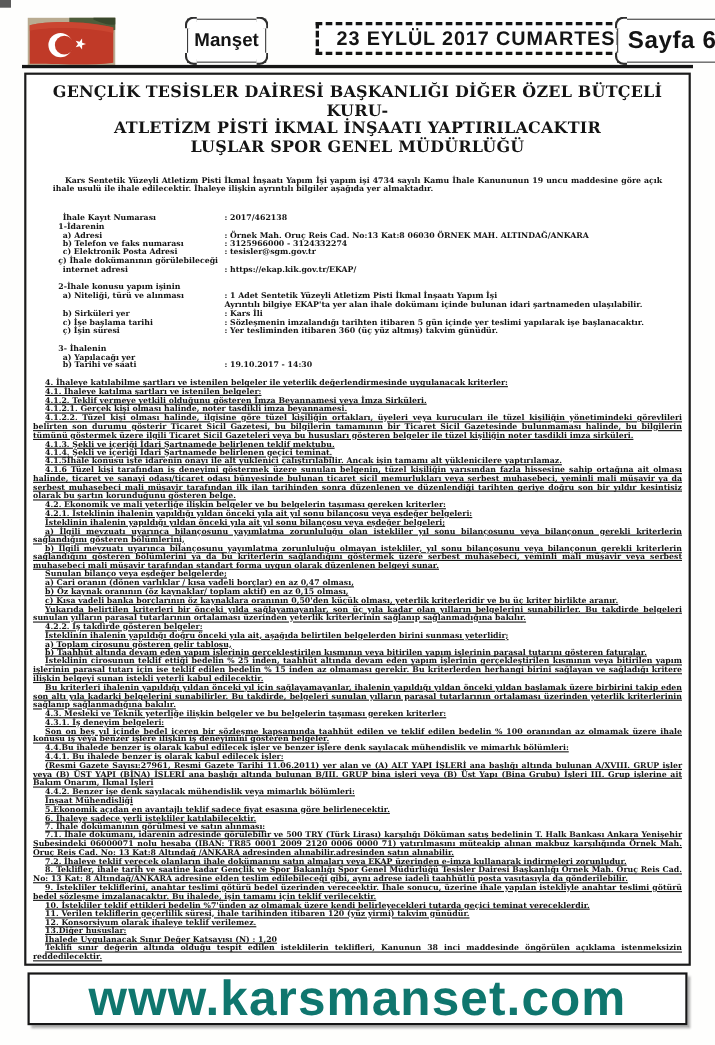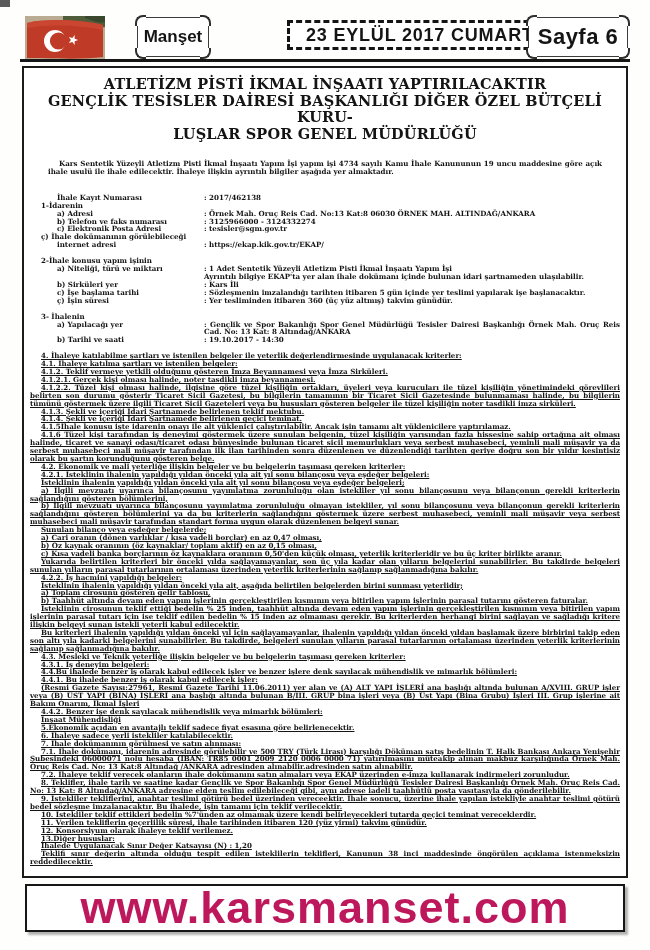--- a/index.html
+++ b/index.html
@@ -5,21 +5,21 @@
   html,body{margin:0;padding:0;background:#ffffff;}
   .page{position:relative;width:650px;height:950px;background:#fefefd;overflow:hidden;
         font-family:"DejaVu Serif", serif;color:#141414;}
 
   
   .hdr{position:absolute;left:0;top:0;width:650px;height:64px;}
   .scan-mark{position:absolute;left:0;top:0;width:10px;height:7px;background:#5a5a5a;}
   .flag{position:absolute;left:25px;top:16px;width:80px;height:44px;}
   .flag svg{display:block;width:100%;height:100%;}
   .ornate{position:absolute;border:1px solid #3c3c3c;background:#fff;display:flex;align-items:center;justify-content:center;
-          font-family:"Liberation Sans", sans-serif;font-weight:bold;}
+          font-family:"Liberation Sans", sans-serif;font-weight:bold;margin-left:33px;}
   .ornate i{position:absolute;width:9px;height:9px;border:2px solid #2e2e2e;background:#fff;}
   .ornate i.tl{left:-3px;top:-3px;border-right:none;border-bottom:none;border-top-left-radius:8px;}
   .ornate i.tr{right:-3px;top:-3px;border-left:none;border-bottom:none;border-top-right-radius:8px;}
   .ornate i.bl{left:-3px;bottom:-3px;border-right:none;border-top:none;border-bottom-left-radius:8px;}
   .ornate i.br{right:-3px;bottom:-3px;border-left:none;border-top:none;border-bottom-right-radius:8px;}
   .masthead-box{left:137px;top:17px;width:70px;height:38px;font-size:17px;}
   .page-box{left:528px;top:17px;width:98px;height:38px;font-size:22px;letter-spacing:0.5px;}
   .date-box{position:absolute;left:287px;top:20px;height:24px;padding:0 16px;border:3px dashed #141414;
             display:flex;align-items:center;justify-content:center;background:#fff;
             font-family:"Liberation Sans", sans-serif;font-weight:bold;font-size:18px;letter-spacing:0.8px;}
@@ -27,29 +27,29 @@
 
   
   .main-box{position:absolute;left:22px;top:66px;width:606px;height:812px;box-sizing:border-box;
             border:2px solid #1b1b1b;background:#fff;padding:4px 6px 0 6px;overflow:hidden;}
   .title{margin:4px 10px 6px 10px;text-align:center;font-weight:bold;font-size:14.5px;line-height:16.5px;letter-spacing:0.2px;}
   .bodytext{font-size:7.1px;line-height:7.9px;font-weight:600;text-align:justify;}
   .intro{margin:18px;text-indent:11px;}
   .row{display:flex;margin-left:27px;}
   .row .lbl{flex:0 0 147px;width:147px;}
   .row .val{flex:1;}
-  .row-head{margin-left:11px;}
+  .row-head{margin-left:23px;}
   .row-gap{height:8px;}
   .paras p{margin:0;text-indent:11px;text-decoration:underline;}
 
   
   .web-box{position:absolute;left:25px;top:884px;width:600px;height:48px;box-sizing:border-box;
            border:2px solid #161616;background:#fff;box-shadow:3px 3px 2px rgba(0,0,0,0.3);
            display:flex;align-items:center;justify-content:center;
-           font-family:"Liberation Sans", sans-serif;font-weight:bold;font-size:45px;letter-spacing:1px;color:#be185d;}
+           font-family:"Liberation Sans", sans-serif;font-weight:bold;font-size:45px;letter-spacing:1px;color:#0f766e;}
 </style>
 </head>
 <body>
 
 <div class="page">
 
   <div class="hdr">
     <div class="scan-mark"></div>
 
     <div class="flag">
@@ -85,22 +85,22 @@
         <i class="bl"></i>
         <i class="br"></i>
       <span>Sayfa 6</span>
     </div>
 
     <div class="hdr-rule"></div>
   </div>
 
   <div class="main-box">
     <div class="title" id="title-lines">
+        <div>GENÇLİK TESİSLER DAİRESİ BAŞKANLIĞI DİĞER ÖZEL BÜTÇELİ KURU-</div>
         <div>ATLETİZM PİSTİ İKMAL İNŞAATI YAPTIRILACAKTIR</div>
-        <div>GENÇLİK TESİSLER DAİRESİ BAŞKANLIĞI DİĞER ÖZEL BÜTÇELİ KURU-</div>
         <div>LUŞLAR SPOR GENEL MÜDÜRLÜĞÜ</div>
       </div>
     <p class="bodytext intro">Kars Sentetik Yüzeyli Atletizm Pisti İkmal İnşaatı Yapım İşi yapım işi 4734 sayılı Kamu İhale Kanununun 19 uncu maddesine göre açık ihale usulü ile ihale edilecektir.  İhaleye ilişkin ayrıntılı bilgiler aşağıda yer almaktadır.</p>
     <div class="bodytext rows" id="info-rows">
         <div class="row">
           <span class="lbl">İhale Kayıt Numarası</span>
           <span class="val">
             <div>: 2017/462138</div>
           </span>
         </div>
@@ -126,21 +126,21 @@
         <div class="row-head">ç) İhale dokümanının görülebileceği</div>
         <div class="row">
           <span class="lbl">internet adresi</span>
           <span class="val">
             <div>: https://ekap.kik.gov.tr/EKAP/</div>
           </span>
         </div>
         <div class="row-gap"></div>
         <div class="row-head">2-İhale konusu yapım işinin</div>
         <div class="row">
-          <span class="lbl">a) Niteliği, türü ve miktarı</span>
+          <span class="lbl">a) Niteliği, türü ve alınması</span>
           <span class="val">
             <div>: 1 Adet Sentetik Yüzeyli Atletizm Pisti İkmal İnşaatı Yapım İşi</div>
             <div>Ayrıntılı bilgiye EKAP'ta yer alan ihale dokümanı içinde bulunan idari şartnameden ulaşılabilir.</div>
           </span>
         </div>
         <div class="row">
           <span class="lbl">b) Sirküleri yer</span>
           <span class="val">
             <div>: Kars İli</div>
           </span>
@@ -154,23 +154,20 @@
         <div class="row">
           <span class="lbl">ç) İşin süresi</span>
           <span class="val">
             <div>: Yer tesliminden itibaren 360 (üç yüz altmış) takvim günüdür.</div>
           </span>
         </div>
         <div class="row-gap"></div>
         <div class="row-head">3- İhalenin</div>
         <div class="row">
           <span class="lbl">a) Yapılacağı yer</span>
-          <span class="val">
-            <div>: Gençlik ve Spor Bakanlığı Spor Genel Müdürlüğü Tesisler Dairesi Başkanlığı Örnek Mah. Oruç Reis Cad. No: 13 Kat: 8 Altındağ/ANKARA</div>
-          </span>
         </div>
         <div class="row">
           <span class="lbl">b) Tarihi ve saati</span>
           <span class="val">
             <div>: 19.10.2017 - 14:30</div>
           </span>
         </div>
         <div class="row-gap"></div>
       </div>
     <div class="bodytext paras" id="paras">
@@ -186,28 +183,29 @@
         <p>4.2. Ekonomik ve mali yeterliğe ilişkin belgeler ve bu belgelerin taşıması gereken kriterler:</p>
         <p>4.2.1. İsteklinin ihalenin yapıldığı yıldan önceki yıla ait yıl sonu bilançosu veya eşdeğer belgeleri:</p>
         <p>İsteklinin ihalenin yapıldığı yıldan önceki yıla ait yıl sonu bilançosu veya eşdeğer belgeleri;</p>
         <p>a) İlgili mevzuatı uyarınca bilançosunu yayımlatma zorunluluğu olan istekliler yıl sonu bilançosunu veya bilançonun gerekli kriterlerin sağlandığını gösteren bölümlerini,</p>
         <p>b) İlgili mevzuatı uyarınca bilançosunu yayımlatma zorunluluğu olmayan istekliler, yıl sonu bilançosunu veya bilançonun gerekli kriterlerin sağlandığını gösteren bölümlerini ya da bu kriterlerin sağlandığını göstermek üzere serbest muhasebeci, yeminli mali müşavir veya serbest muhasebeci mali müşavir tarafından standart forma uygun olarak düzenlenen belgeyi sunar.</p>
         <p>Sunulan bilanço veya eşdeğer belgelerde;</p>
         <p>a) Cari oranın (dönen varlıklar / kısa vadeli borçlar) en az 0,47 olması,</p>
         <p>b) Öz kaynak oranının (öz kaynaklar/ toplam aktif) en az 0,15 olması,</p>
         <p>c) Kısa vadeli banka borçlarının öz kaynaklara oranının 0,50'den küçük olması, yeterlik kriterleridir ve bu üç kriter birlikte aranır.</p>
         <p>Yukarıda belirtilen kriterleri bir önceki yılda sağlayamayanlar, son üç yıla kadar olan yılların belgelerini sunabilirler. Bu takdirde belgeleri sunulan yılların parasal tutarlarının ortalaması üzerinden yeterlik kriterlerinin sağlanıp sağlanmadığına bakılır.</p>
-        <p>4.2.2. İş hacmini yapıldığı belgeler:</p>
-        <p>İsteklinin ihalenin yapıldığı yıldan önceki yıla ait, aşağıda belirtilen belgelerden birini sunması yeterlidir;</p>
+        <p>4.2.2. İş takdirde gösteren belgeler:</p>
+        <p>İsteklinin ihalenin yapıldığı doğru önceki yıla ait, aşağıda belirtilen belgelerden birini sunması yeterlidir;</p>
         <p>a) Toplam cirosunu gösteren gelir tablosu,</p>
         <p>b) Taahhüt altında devam eden yapım işlerinin gerçekleştirilen kısmının veya bitirilen yapım işlerinin parasal tutarını gösteren faturalar.</p>
         <p>İsteklinin cirosunun teklif ettiği bedelin % 25 inden, taahhüt altında devam eden yapım işlerinin gerçekleştirilen kısmının veya bitirilen yapım işlerinin parasal tutarı için ise teklif edilen bedelin % 15 inden az olmaması gerekir. Bu kriterlerden herhangi birini sağlayan ve sağladığı kritere ilişkin belgeyi sunan istekli yeterli kabul edilecektir.</p>
         <p>Bu kriterleri ihalenin yapıldığı yıldan önceki yıl için sağlayamayanlar, ihalenin yapıldığı yıldan önceki yıldan başlamak üzere birbirini takip eden son altı yıla kadarki belgelerini sunabilirler. Bu takdirde, belgeleri sunulan yılların parasal tutarlarının ortalaması üzerinden yeterlik kriterlerinin sağlanıp sağlanmadığına bakılır.</p>
         <p>4.3. Mesleki ve Teknik yeterliğe ilişkin belgeler ve bu belgelerin taşıması gereken kriterler:</p>
         <p>4.3.1. İş deneyim belgeleri:</p>
+        <p>Son on beş yıl içinde bedel içeren bir sözleşme kapsamında taahhüt edilen ve teklif edilen bedelin % 100 oranından az olmamak üzere ihale konusu iş veya benzer işlere ilişkin iş deneyimini gösteren belgeler.</p>
         <p>4.4.Bu ihalede benzer iş olarak kabul edilecek işler ve benzer işlere denk sayılacak mühendislik ve mimarlık bölümleri:</p>
         <p>4.4.1. Bu ihalede benzer iş olarak kabul edilecek işler:</p>
         <p>(Resmi Gazete Sayısı:27961, Resmi Gazete Tarihi 11.06.2011) yer alan ve (A) ALT YAPI İŞLERİ ana başlığı altında bulunan A/XVIII. GRUP işler veya (B) ÜST YAPI (BİNA) İŞLERİ ana başlığı altında bulunan B/III. GRUP bina işleri veya (B) Üst Yapı (Bina Grubu) İşleri III. Grup işlerine ait Bakım Onarım, İkmal İşleri</p>
         <p>4.4.2. Benzer işe denk sayılacak mühendislik veya mimarlık bölümleri:</p>
         <p>İnşaat Mühendisliği</p>
         <p>5.Ekonomik açıdan en avantajlı teklif sadece fiyat esasına göre belirlenecektir.</p>
         <p>6. İhaleye sadece yerli istekliler katılabilecektir.</p>
         <p>7. İhale dokümanının görülmesi ve satın alınması:</p>
         <p>7.1. İhale dokümanı, idarenin adresinde görülebilir ve 500 TRY (Türk Lirası) karşılığı Döküman satış bedelinin T. Halk Bankası Ankara Yenişehir Şubesindeki 06000071 nolu hesaba (IBAN: TR85 0001 2009 2120 0006 0000 71) yatırılmasını müteakip alınan makbuz karşılığında Örnek Mah. Oruç Reis Cad. No: 13 Kat:8 Altındağ /ANKARA adresinden alınabilir.adresinden satın alınabilir.</p>
         <p>7.2. İhaleye teklif verecek olanların ihale dokümanını satın almaları veya EKAP üzerinden e-imza kullanarak indirmeleri zorunludur.</p>

